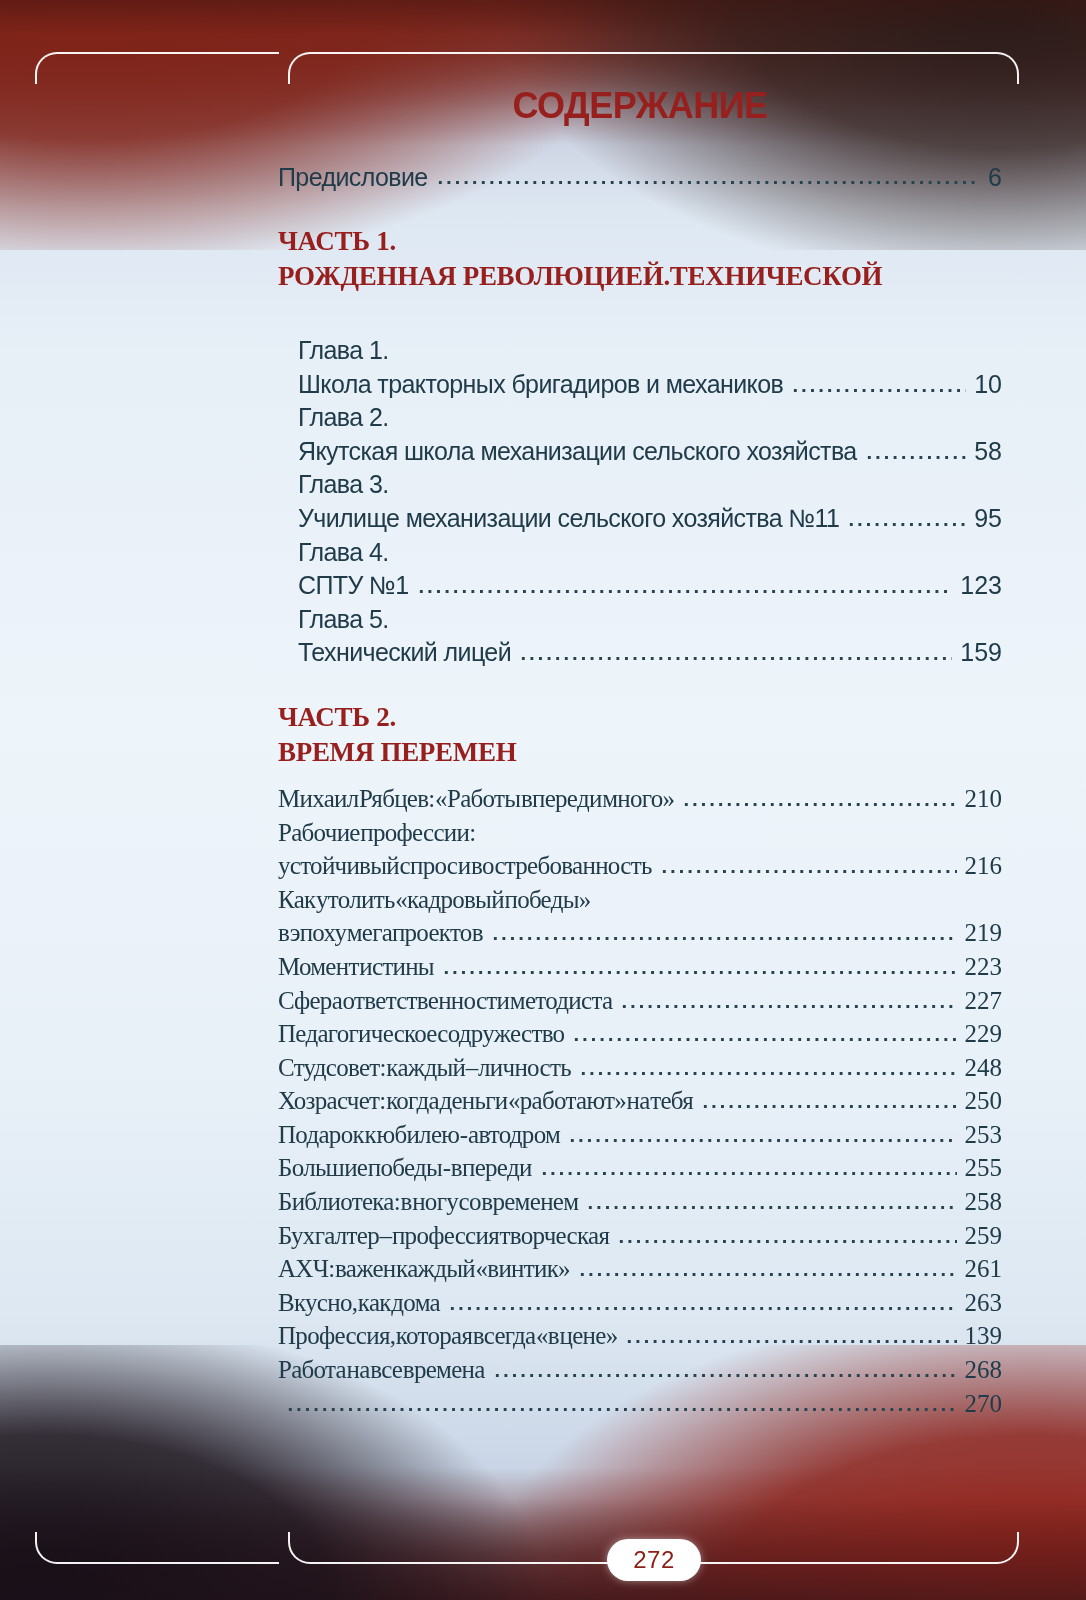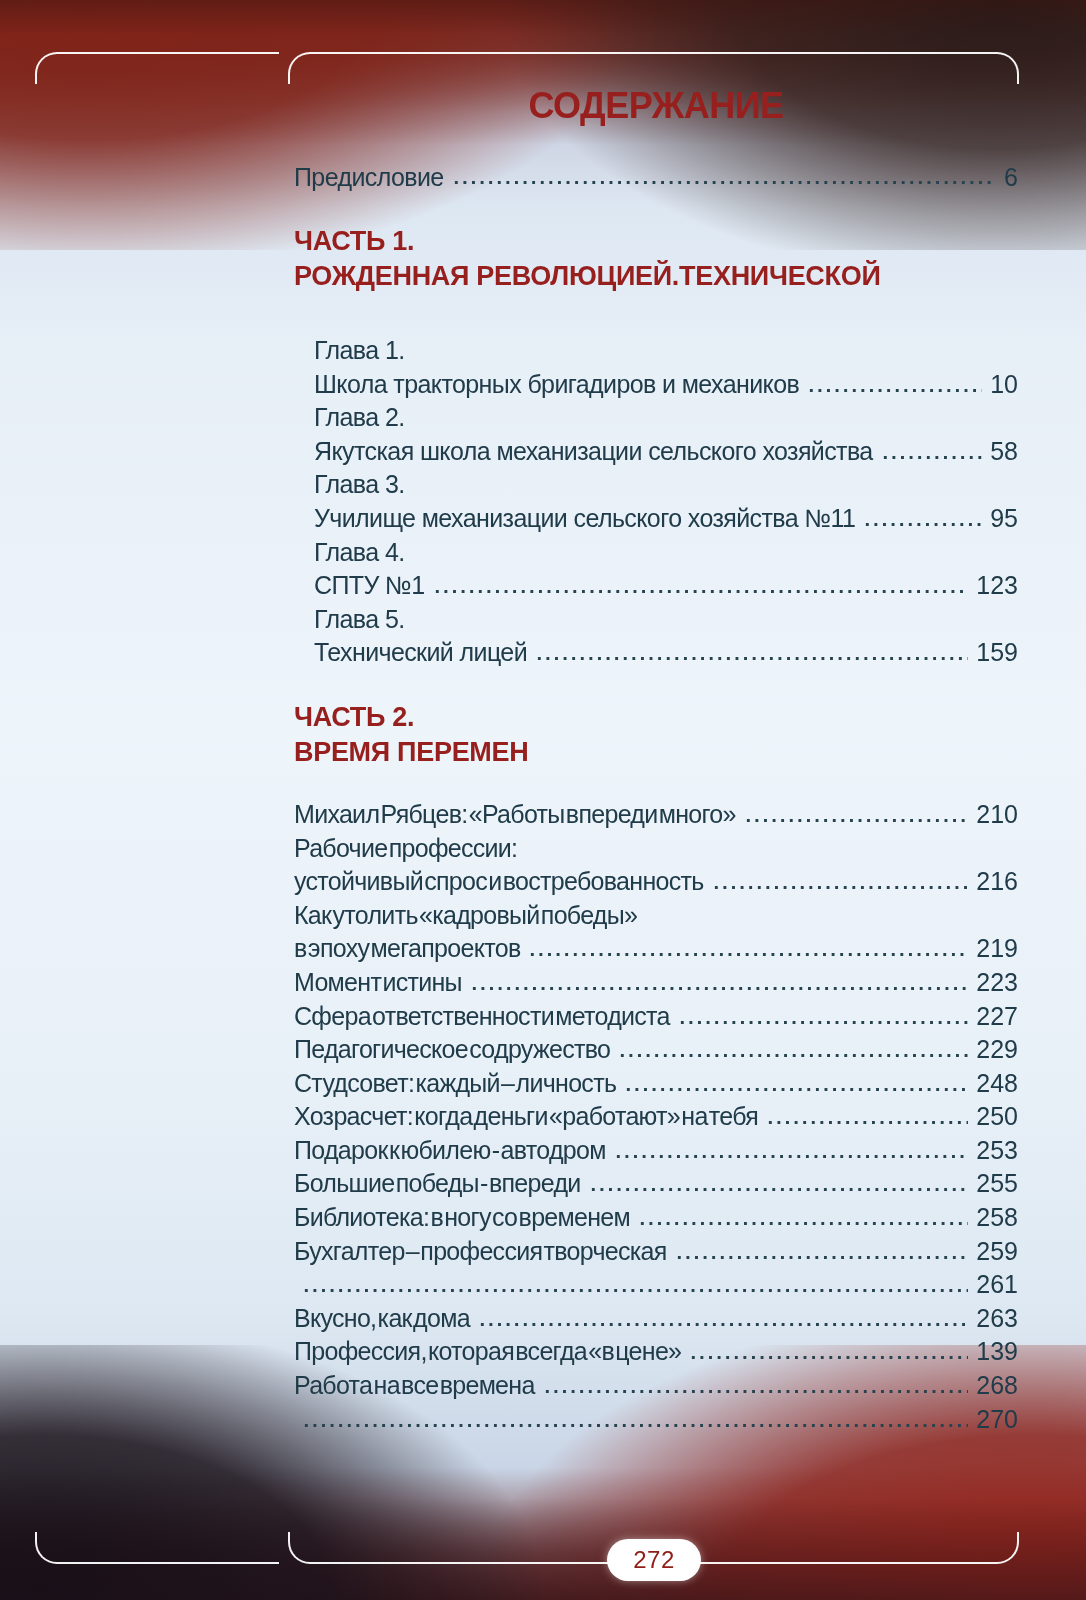--- a/index.html
+++ b/index.html
@@ -45,32 +45,32 @@
         border-bottom-left-radius:22px;border-bottom-right-radius:22px;}
   
   .pill{
     position:absolute;left:608px;top:1540px;width:92px;height:40px;z-index:5;
     background:#ffffff;border-radius:21px;
     box-shadow:0 0 0 1px #ffffff, 0 0 10px rgba(255,255,255,0.55);
     display:flex;align-items:center;justify-content:center;
     color:#8f2019;font-size:24px;line-height:40px;letter-spacing:0.5px;
   }
   
-  .content{position:absolute;left:294px;top:0;width:724px;color:#203b49;}
+  .content{position:absolute;left:278px;top:0;width:724px;color:#203b49;}
   .title{
     margin-top:86px;height:40px;line-height:40px;text-align:center;
     color:#97201e;font-size:36px;font-weight:bold;letter-spacing:-0.5px;
   }
   .preface{margin-top:34px;height:34px;line-height:34px;font-size:25px;}
   .part-heading{margin-top:30px;color:#97201e;font-size:27px;line-height:35px;
                 font-weight:bold;letter-spacing:-0.3px;}
-  .part-heading div{white-space:nowrap;}
+  .part-heading div{white-space:nowrap;font-family:Liberation Serif, serif;}
   .list{font-size:25px;}
   .list1{margin-top:40px;margin-left:20px;}
-  .list2{margin-top:28px;}
+  .list2{margin-top:12px;font-family:Liberation Serif, serif;}
   .row{display:flex;align-items:baseline;}
   .list .row{height:33.6px;line-height:33.6px;}
   .lbl{white-space:nowrap;letter-spacing:-0.6px;}
   .list2 .lbl{word-spacing:-5px;letter-spacing:-0.7px;}
   .dots{
     flex:1 1 auto;align-self:stretch;margin:0 2px 0 8px;min-width:14px;
     background-image:radial-gradient(circle,#27434f 1.35px,rgba(39,67,79,0) 1.75px);
     background-size:8.6px 8.6px;background-repeat:repeat-x;
     background-position:left 0 bottom 7px;
   }
@@ -212,20 +212,21 @@
       <span class="lbl">Библиотека: в ногу со временем</span>
       <span class="dots"></span>
       <span class="pg">258</span>
     </div>
     <div class="row">
       <span class="lbl">Бухгалтер – профессия творческая</span>
       <span class="dots"></span>
       <span class="pg">259</span>
     </div>
     <div class="row">
+      <span class="lbl">АХЧ: важен каждый «винтик»</span>
       <span class="dots"></span>
       <span class="pg">261</span>
     </div>
     <div class="row">
       <span class="lbl">Вкусно, как дома</span>
       <span class="dots"></span>
       <span class="pg">263</span>
     </div>
     <div class="row">
       <span class="lbl">Профессия, которая всегда «в цене»</span>

